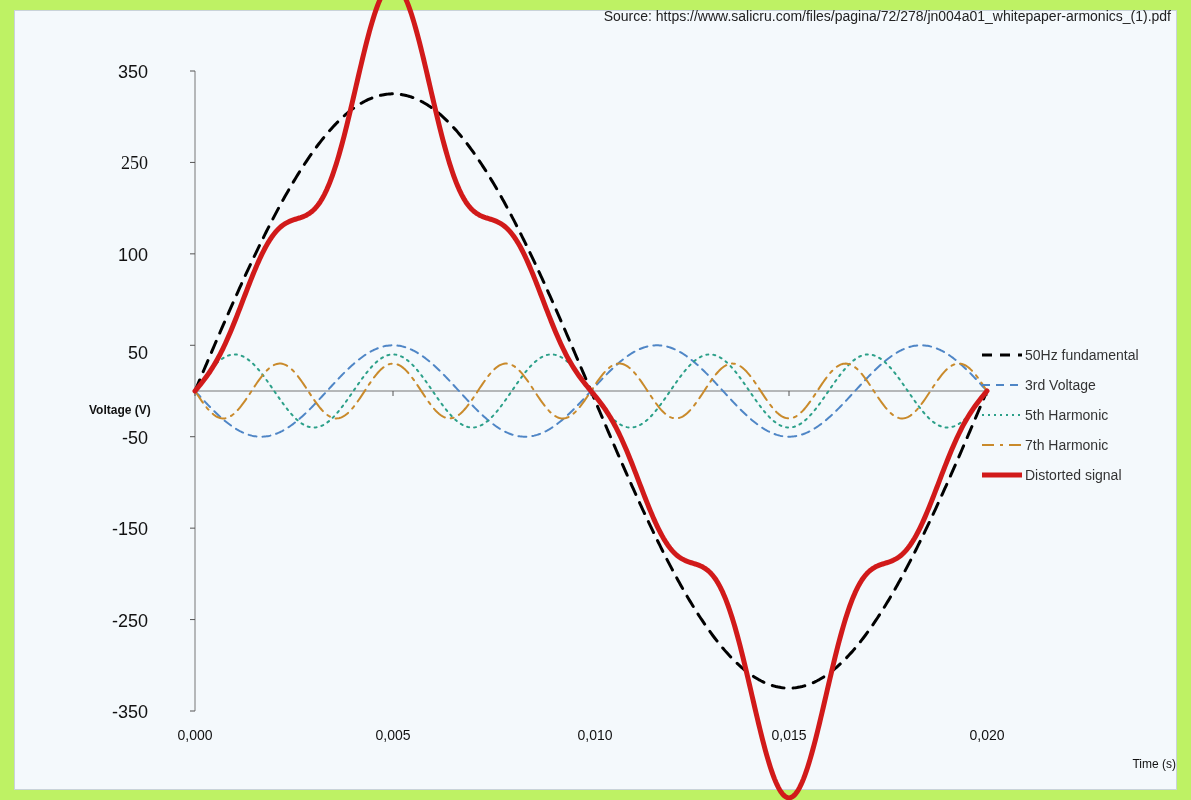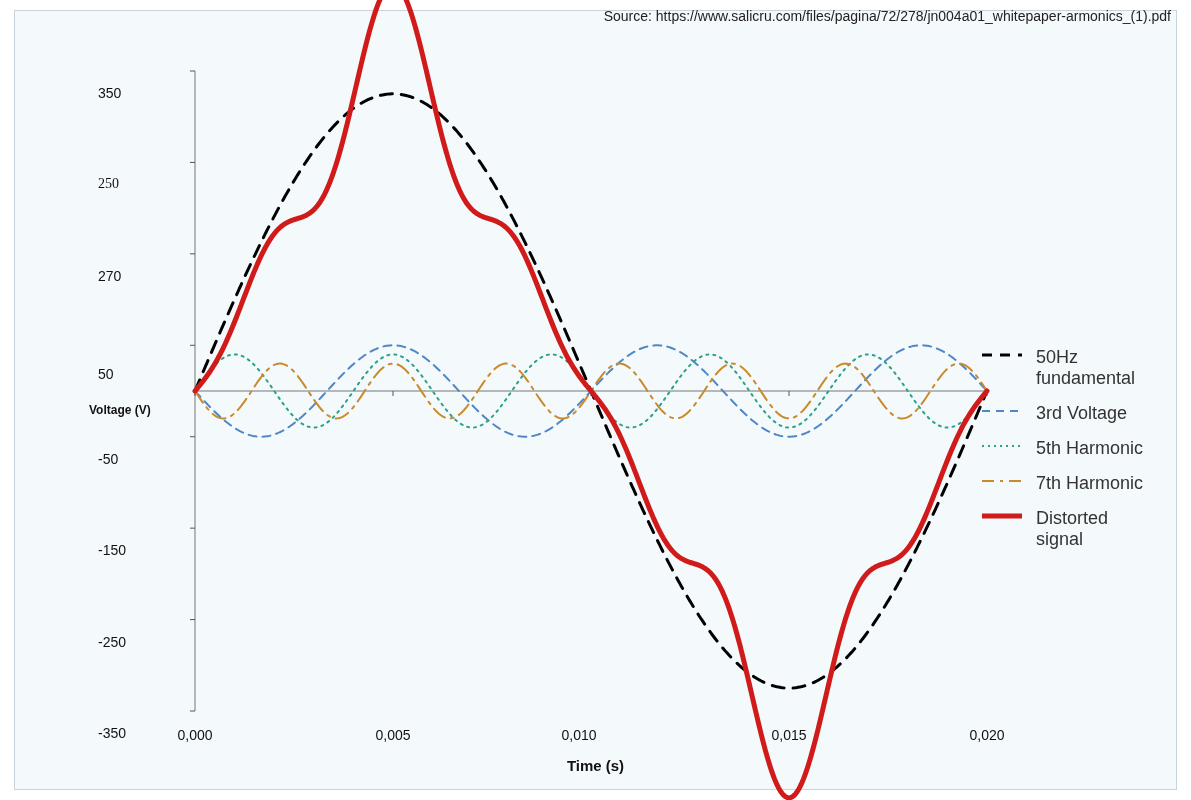--- a/index.html
+++ b/index.html
@@ -6,21 +6,21 @@
     margin: 0;
     padding: 0;
     width: 1191px;
     height: 800px;
     background: #1a2530;
     font-family: Arial, Helvetica, sans-serif;
   }
   .page {
     width: 1191px;
     height: 800px;
-    background: #ffffff;
+    background: #bef264;
     position: relative;
   }
   .source-attribution {
     position: absolute;
     top: 8px;
     right: 20px;
     font-size: 14px;
     color: #222;
     z-index: 60;
     background: transparent;
@@ -50,55 +50,54 @@
     font-weight: 700;
     font-size: 12px;
     color: #111;
     white-space: nowrap;
   }
   .axis-title-x {
     position: absolute;
     left: 0;
     right: 0;
     top: 746px;
-    text-align: center;
-    font-weight: 700;
-    font-size: 15px;
+    text-align: right;
+    font-weight: 400;
+    font-size: 12px;
     color: #111;
   }
   .y-tick-label {
     position: absolute;
     right: 1028px;
     width: 50px;
-    text-align: left;
-    font-size: 14px;
+    text-align: right;
+    font-size: 18px;
     color: #111;
-    margin-top: 23px;
   }
   .x-tick-label {
     position: absolute;
     top: 716px;
     font-size: 14px;
     color: #111;
     transform: translateX(-50%);
   }
   .legend {
     position: absolute;
     right: 24px;
     top: 336px;
     width: 170px;
     display: flex;
     flex-direction: column;
     gap: 14px;
   }
   .legend-row {
     display: flex;
-    align-items: flex-start;
-    gap: 14px;
-    font-size: 18px;
+    align-items: flex-end;
+    gap: 3px;
+    font-size: 14px;
     color: #333;
   }
   .legend-swatch {
     width: 40px;
     height: 16px;
     flex: 0 0 40px;
   }
   svg { overflow: visible; }
 </style>
 </head>
@@ -111,28 +110,28 @@
 
   <div class="axis-title-y">Voltage (V)</div>
   <div class="axis-title-x">Time (s)</div>
 
   <div id="y-tick-container">
         <div class="y-tick-label" style="top: 691px;">-350</div>
         <div class="y-tick-label" style="top: 599.571px;">-250</div>
         <div class="y-tick-label" style="top: 508.143px;">-150</div>
         <div class="y-tick-label" style="top: 416.714px;">-50</div>
         <div class="y-tick-label" style="top: 332px;">50</div>
-        <div class="y-tick-label" style="top: 233.857px;">270</div>
+        <div class="y-tick-label" style="top: 233.857px;">100</div>
         <div class="y-tick-label" style="top: 142.429px; font-family: Liberation Serif, serif;">250</div>
         <div class="y-tick-label" style="top: 51px;">350</div>
       </div>
   <div id="x-tick-container">
         <div class="x-tick-label" style="left: 180px;">0,000</div>
         <div class="x-tick-label" style="left: 378px;">0,005</div>
-        <div class="x-tick-label" style="left: 564px;">0,010</div>
+        <div class="x-tick-label" style="left: 580px;">0,010</div>
         <div class="x-tick-label" style="left: 774px;">0,015</div>
         <div class="x-tick-label" style="left: 972px;">0,020</div>
       </div>
 
   <svg id="plot-svg" class="chart-layer" width="1163" height="780">
 
     <g id="axis-lines">
           <line x1="180" y1="60" x2="180" y2="700" stroke="#777" stroke-width="1"></line>
           <line x1="180" y1="380" x2="972" y2="380" stroke="#777" stroke-width="1"></line>
           <line x1="175" y1="700" x2="180" y2="700" stroke="#555" stroke-width="1"></line>

